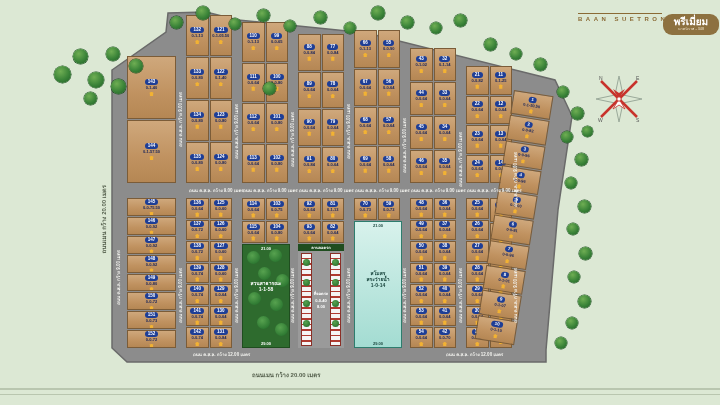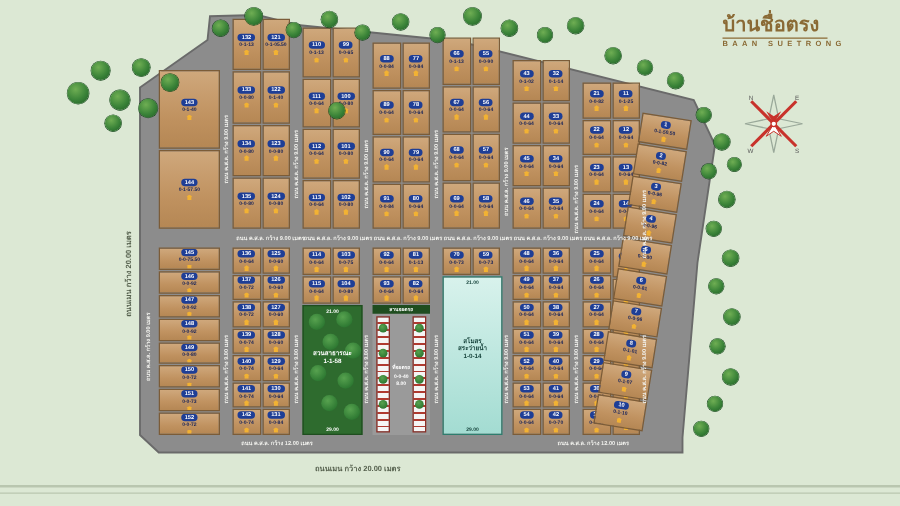--- a/index.html
+++ b/index.html
@@ -69,23 +69,26 @@
   <polygon points="112,70 166,32 168,13 206,12 238,20 367,33 555,80 572,116 558,210 546,350 546,362 127,362 112,348" fill="#8c8c8c" stroke="#6a6a6a" stroke-width="1.5"></polygon>
 </svg>
 
 <div class="bottomline" style="top:388px;height:2px;"></div>
 <div class="bottomline" style="top:394px;height:1px;"></div>
 
 <div class="outlabel vert" style="left:99px;top:185px;">ถนนเมน กว้าง 20.00 เมตร</div>
 <div class="outlabel" style="left:252px;top:370px;">ถนนเมน กว้าง 20.00 เมตร</div>
 
 <div id="logo" class="abs">
-  <div class="title">บ้านชื่อตรง</div>
   <div class="rule"></div>
   <div class="sub">BAAN SUETRONG</div>
+  <div id="badge">
+    <div class="b1">พรีเมี่ยม</div>
+    <div class="b2">นาคนิวาส - 348</div>
+  </div>
 </div>
 
 <svg class="abs" id="compass" width="54" height="54" style="left:592px;top:72px;z-index:6;">
   <polygon points="27,4 31,23 50,27 31,31 27,50 23,31 4,27 23,23" fill="none" stroke="#9aa99a" stroke-width="1"></polygon>
   <line x1="9" y1="9" x2="45" y2="45" stroke="#c8322b" stroke-width="2.5"></line>
   <line x1="45" y1="9" x2="9" y2="45" stroke="#c8322b" stroke-width="2.5"></line>
   <polygon points="27,27 21,17 27,21 33,17" fill="#c8322b"></polygon>
   <polygon points="27,27 33,37 27,33 21,37" fill="#fff" stroke="#c8322b" stroke-width="0.8"></polygon>
   <circle cx="27" cy="27" r="2.2" fill="#fff" stroke="#c8322b" stroke-width="1"></circle>
   <text x="7" y="8" font-size="5" fill="#555">N</text>

